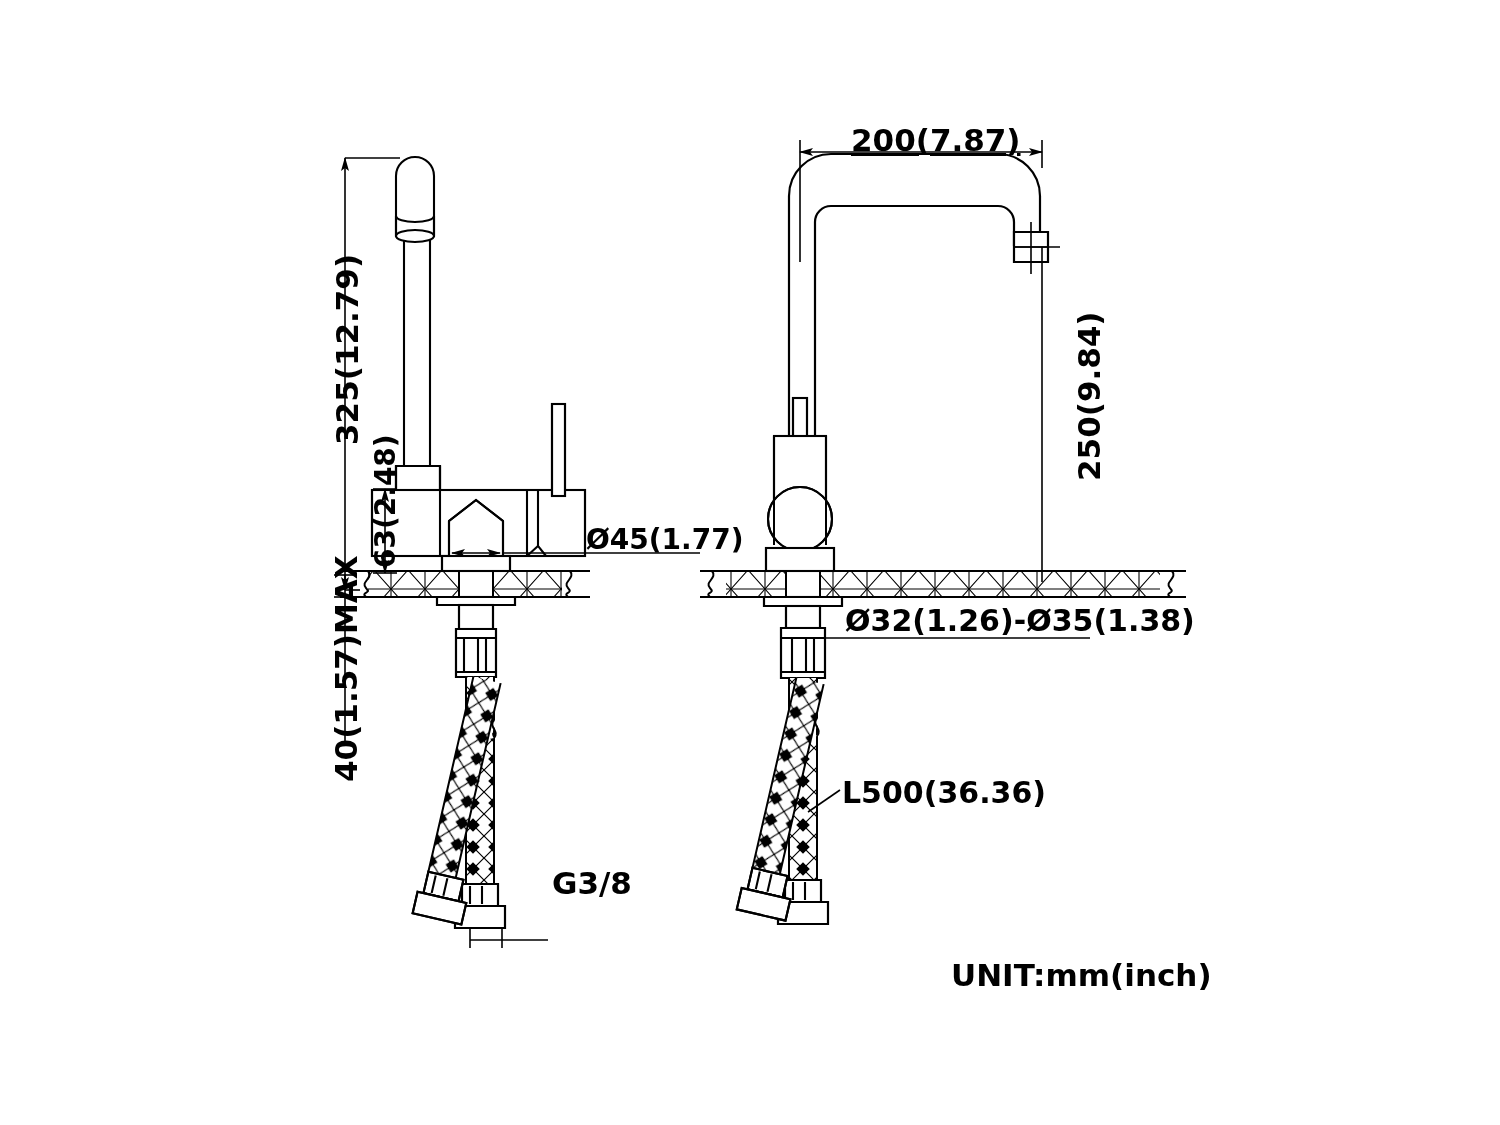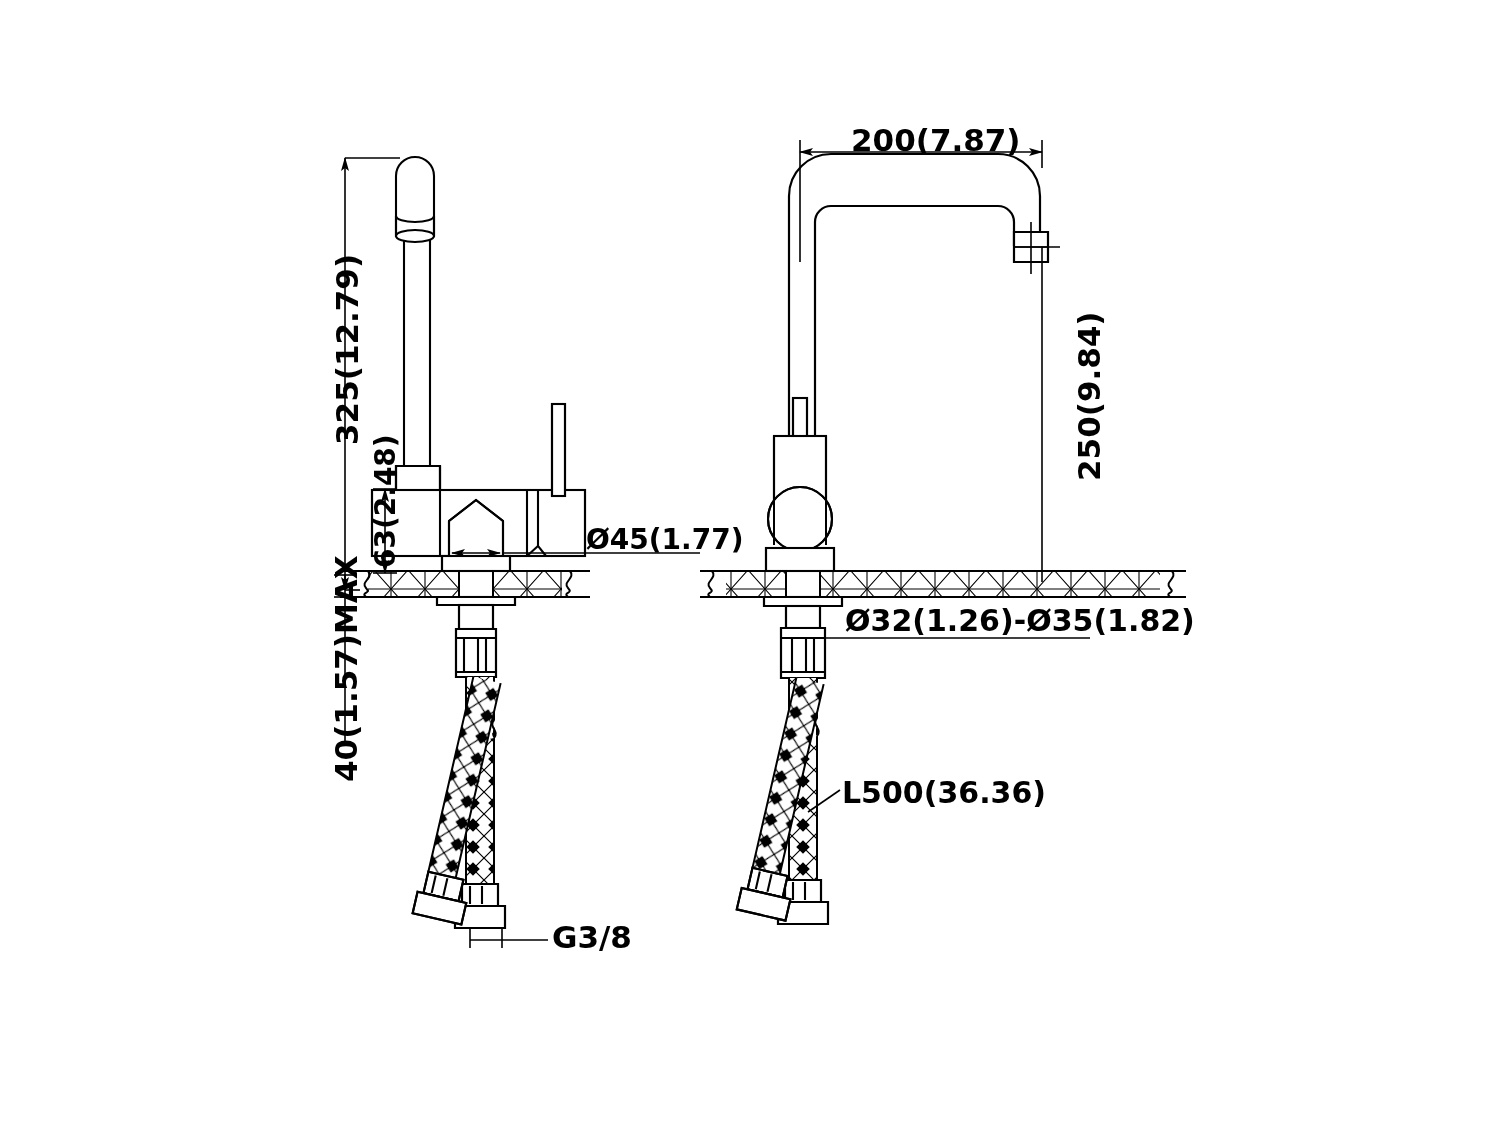--- a/index.html
+++ b/index.html
@@ -305,24 +305,25 @@
   </svg>
 
   <div class="dimtext rot90" style="left:332px; top:445px; font-size:31px;">325(12.79)</div>
 
   <div class="dimtext rot90" style="left:372px; top:568px; font-size:28px;">63(2.48)</div>
 
   <div class="dimtext rot90" style="left:331px; top:782px; font-size:31px;">40(1.57)MAX</div>
 
   <div class="dimtext" style="left:586px; top:526px; font-size:28px;">Ø45(1.77)</div>
 
-  <div class="dimtext" style="left:552px; top:922px; font-size:31px;">G3/8</div>
-
-  <div class="dimtext" style="left:851px; top:125px; font-size:31px;">200(7.87)</div>
+  <div class="dimtext" style="left:552px; top:868px; font-size:31px;">G3/8</div>
+
+  <div class="dimtext" style="left:851px; top:125px; font-size:31px;text-decoration:underline;">200(7.87)</div>
 
   <div class="dimtext rot90" style="left:1074px; top:481px; font-size:31px;">250(9.84)</div>
 
-  <div class="dimtext" style="left:845px; top:606px; font-size:30px;">Ø32(1.26)-Ø35(1.82)</div>
+  <div class="dimtext" style="left:845px; top:606px; font-size:30px;">Ø32(1.26)-Ø35(1.38)</div>
 
   <div class="dimtext" style="left:842px; top:778px; font-size:30px;">L500(36.36)</div>
 
+  <div class="dimtext" style="left:951px; top:960px; font-size:31px;">UNIT:mm(inch)</div>
 
 </div>
 
 </body></html>

